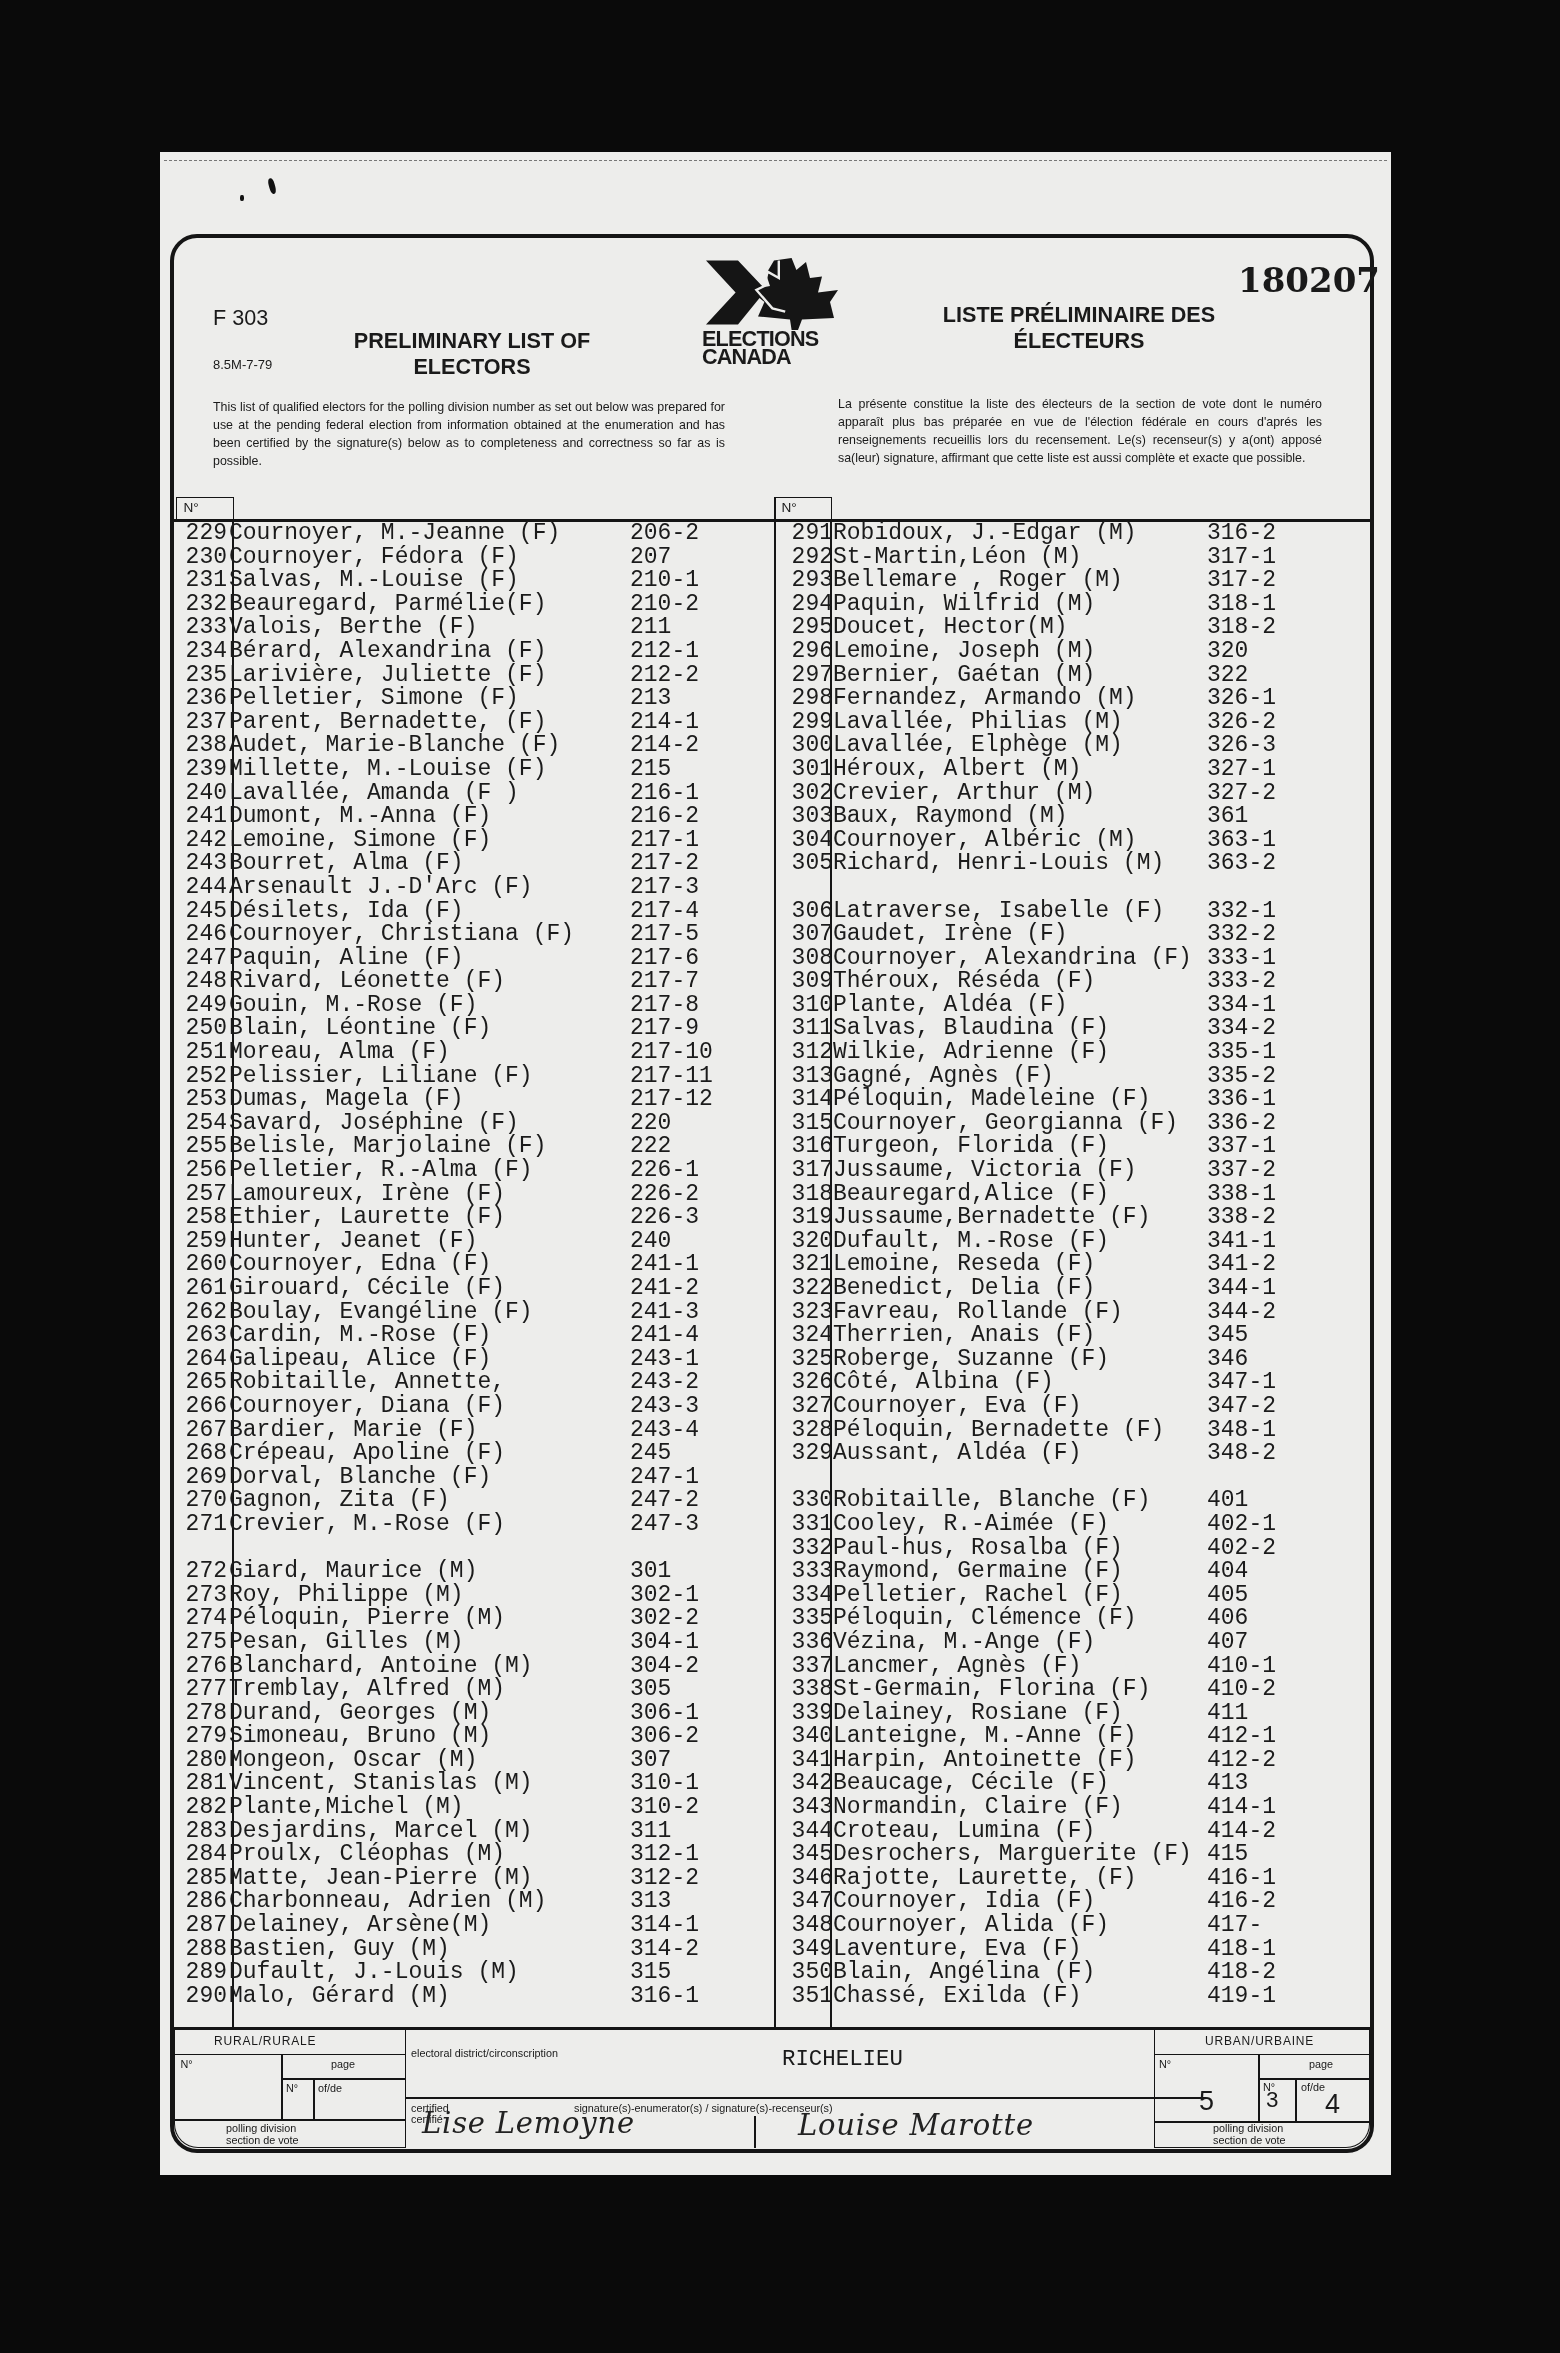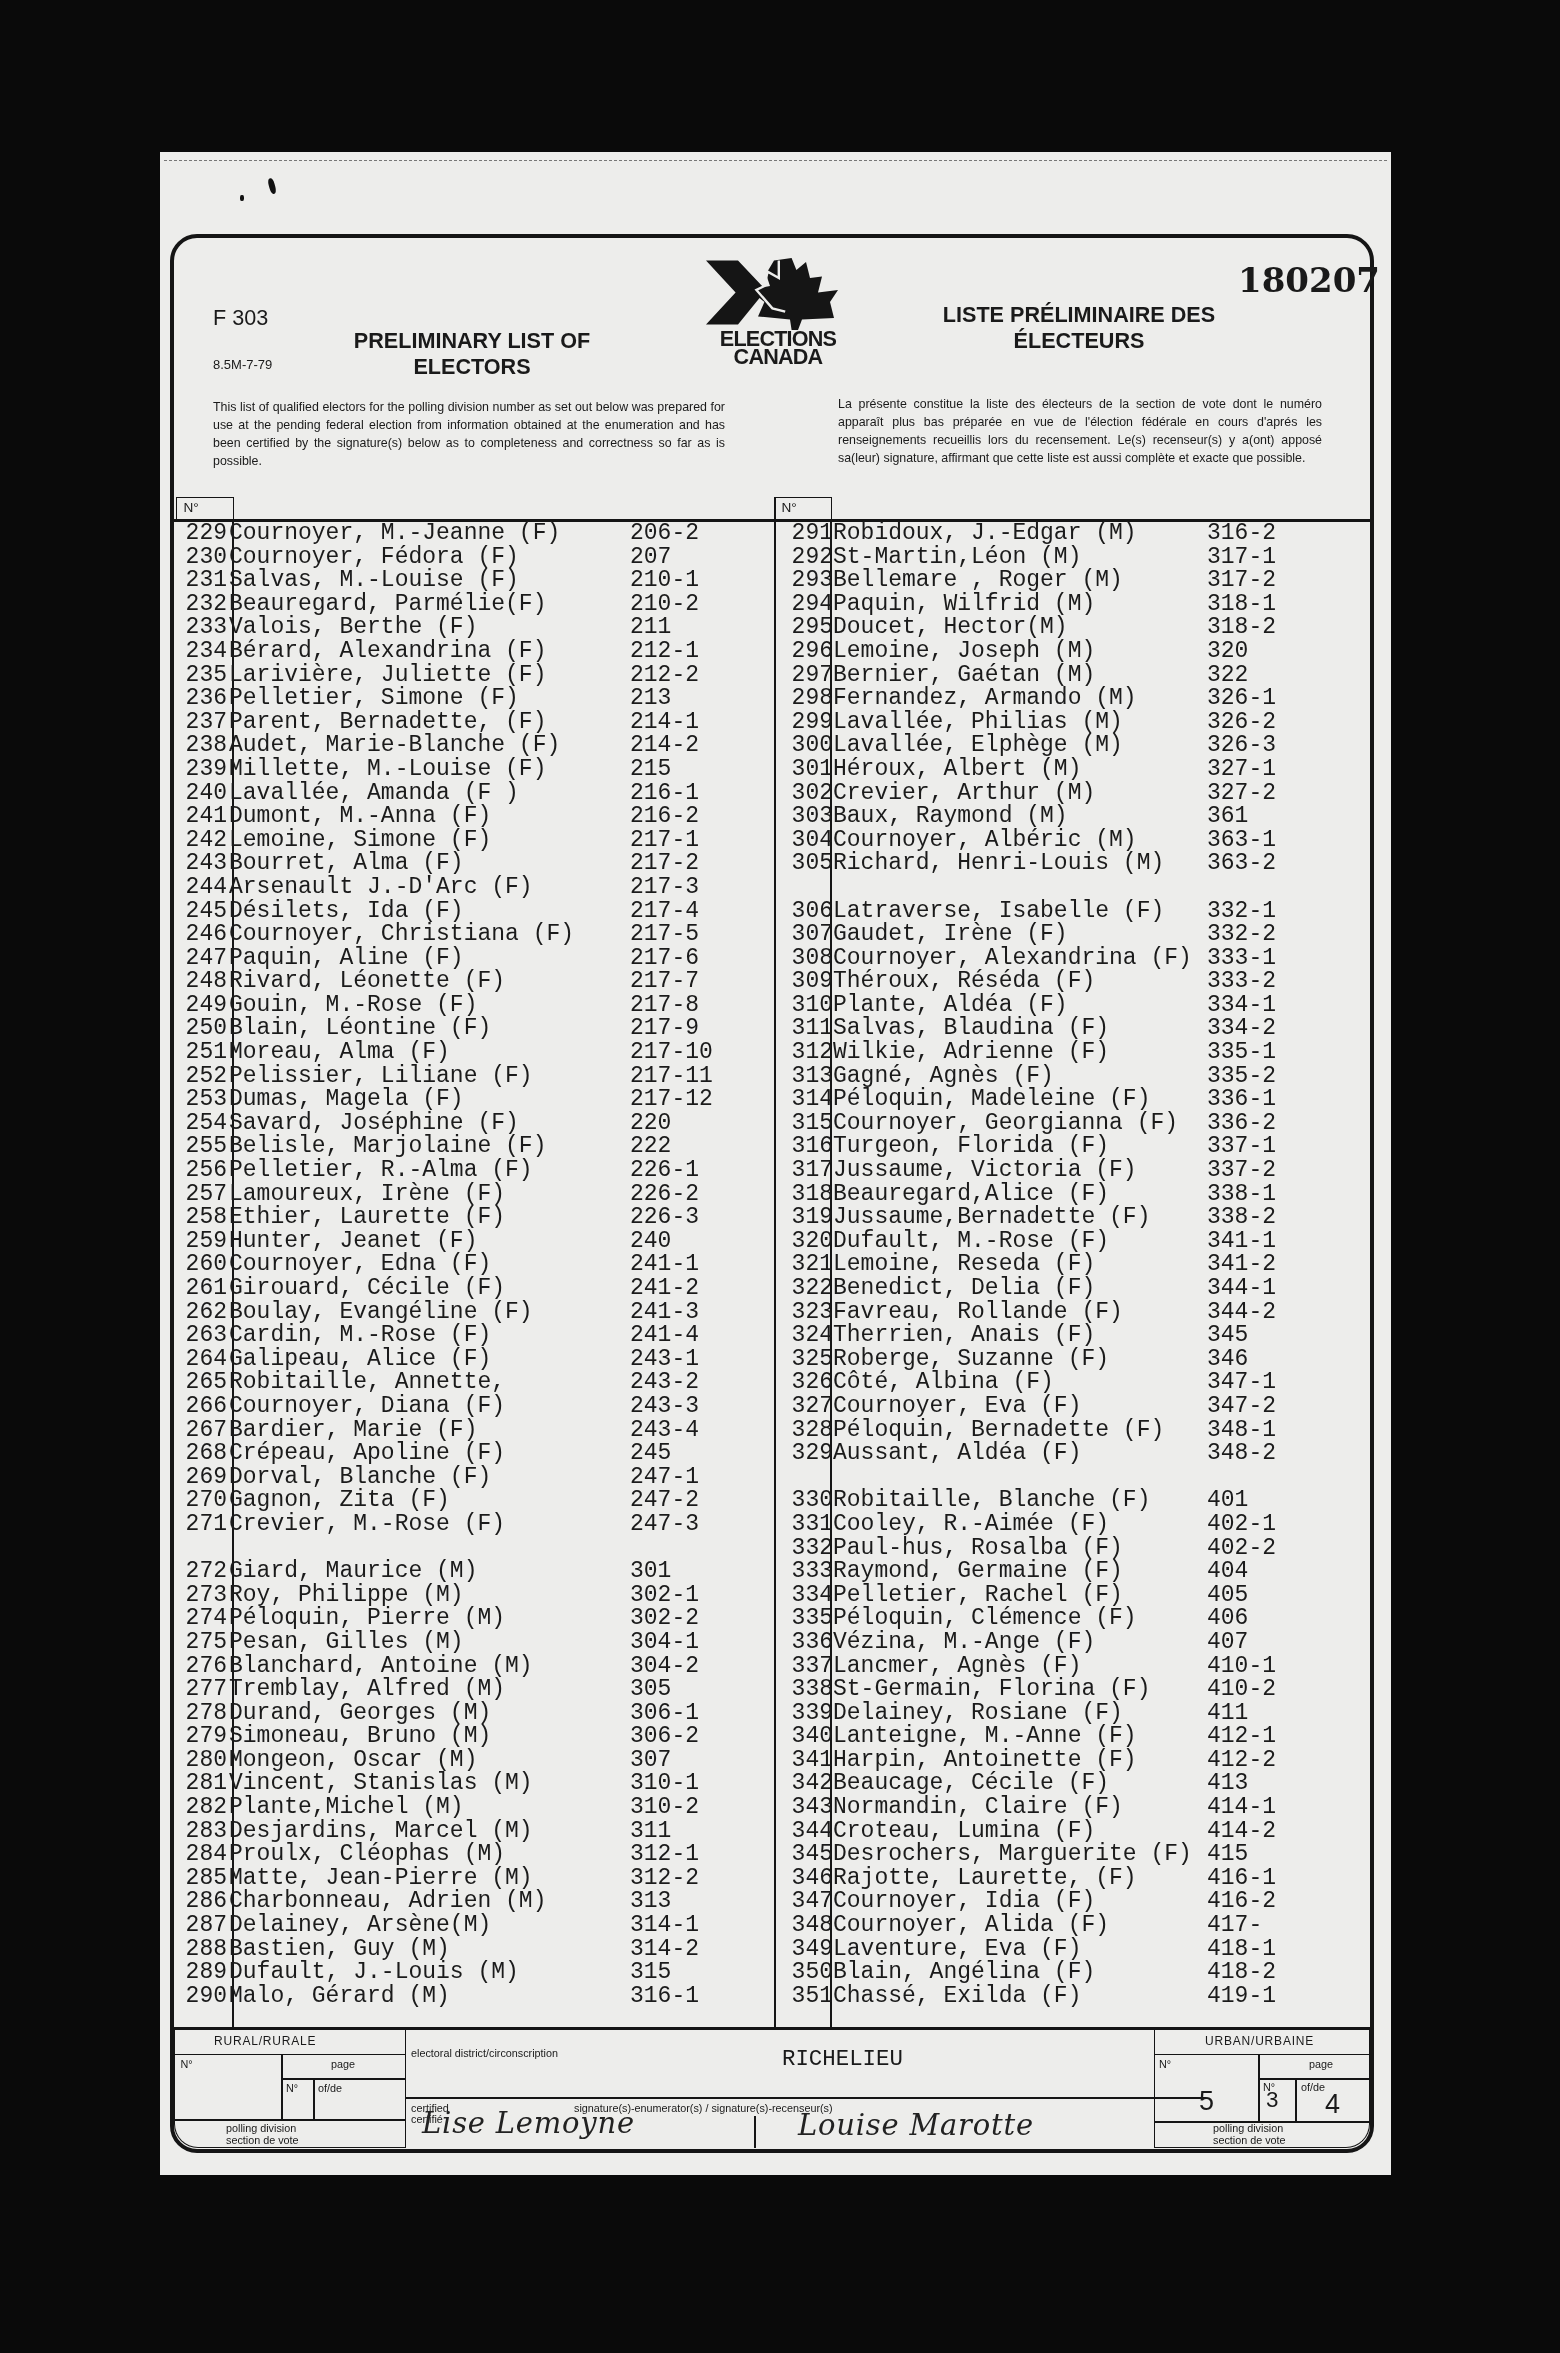--- a/index.html
+++ b/index.html
@@ -7,21 +7,21 @@
   .paper { position:absolute; left:160px; top:152px; width:1231px; height:2023px; background:#ededeb; }
   .topline { position:absolute; left:164px; top:160px; width:1223px; height:1.6px; border-top:0.8px dashed #777; }
   .speck { position:absolute; background:#111; border-radius:40%; }
   .form { position:absolute; left:170px; top:234px; width:1204px; height:1919px; border:4px solid #151515; border-radius:27px; box-sizing:border-box; }
   .hdr-code { position:absolute; left:213px; top:305px; font-size:21.6px; }
   .hdr-date { position:absolute; left:213px; top:357px; font-size:13px; }
   .title-en, .title-fr { position:absolute; font-weight:bold; font-size:21.6px; text-align:center; line-height:26px; }
   .title-en { left:328px; top:302px; width:288px;margin-top:26px; }
   .title-fr { left:919px; top:302px; width:320px; }
   .logo { position:absolute; left:702px; top:254px; width:152px; height:120px; }
-  .logo-text { position:absolute; left:0; top:76px; width:152px; text-align:center; font-weight:bold; font-size:21.6px; line-height:17.6px; letter-spacing:-0.8px; }
+  .logo-text { position:absolute; left:0; top:76px; width:152px; text-align:left; font-weight:bold; font-size:21.6px; line-height:17.6px; letter-spacing:-0.8px; }
   .serial { position:absolute; left:1238px; top:260px; font-family:"DejaVu Serif", serif; font-weight:bold; font-size:34px; }
   .para { position:absolute; font-size:12.4px; line-height:18px; text-align:justify; }
   .para-en { left:213px; top:398px; width:512px; }
   .para-fr { left:838px; top:395px; width:484px; }
   .tbl-head { position:absolute; top:497px; height:22.4px; border:1.6px solid #151515; border-bottom:none; font-size:13.6px; padding:1.6px 6.4px; box-sizing:border-box; }
   .tbl-head.l { left:176px; width:58px; }
   .tbl-head.r { left:774px; width:58px; }
   .hline { position:absolute; background:#151515; }
   .vline { position:absolute; background:#151515; width:1.6px; }
   .col { position:absolute; top:522px; font-family:"Liberation Mono", "DejaVu Sans Mono", monospace; font-size:23px; line-height:23.6px; color:#1b1b1b; }

